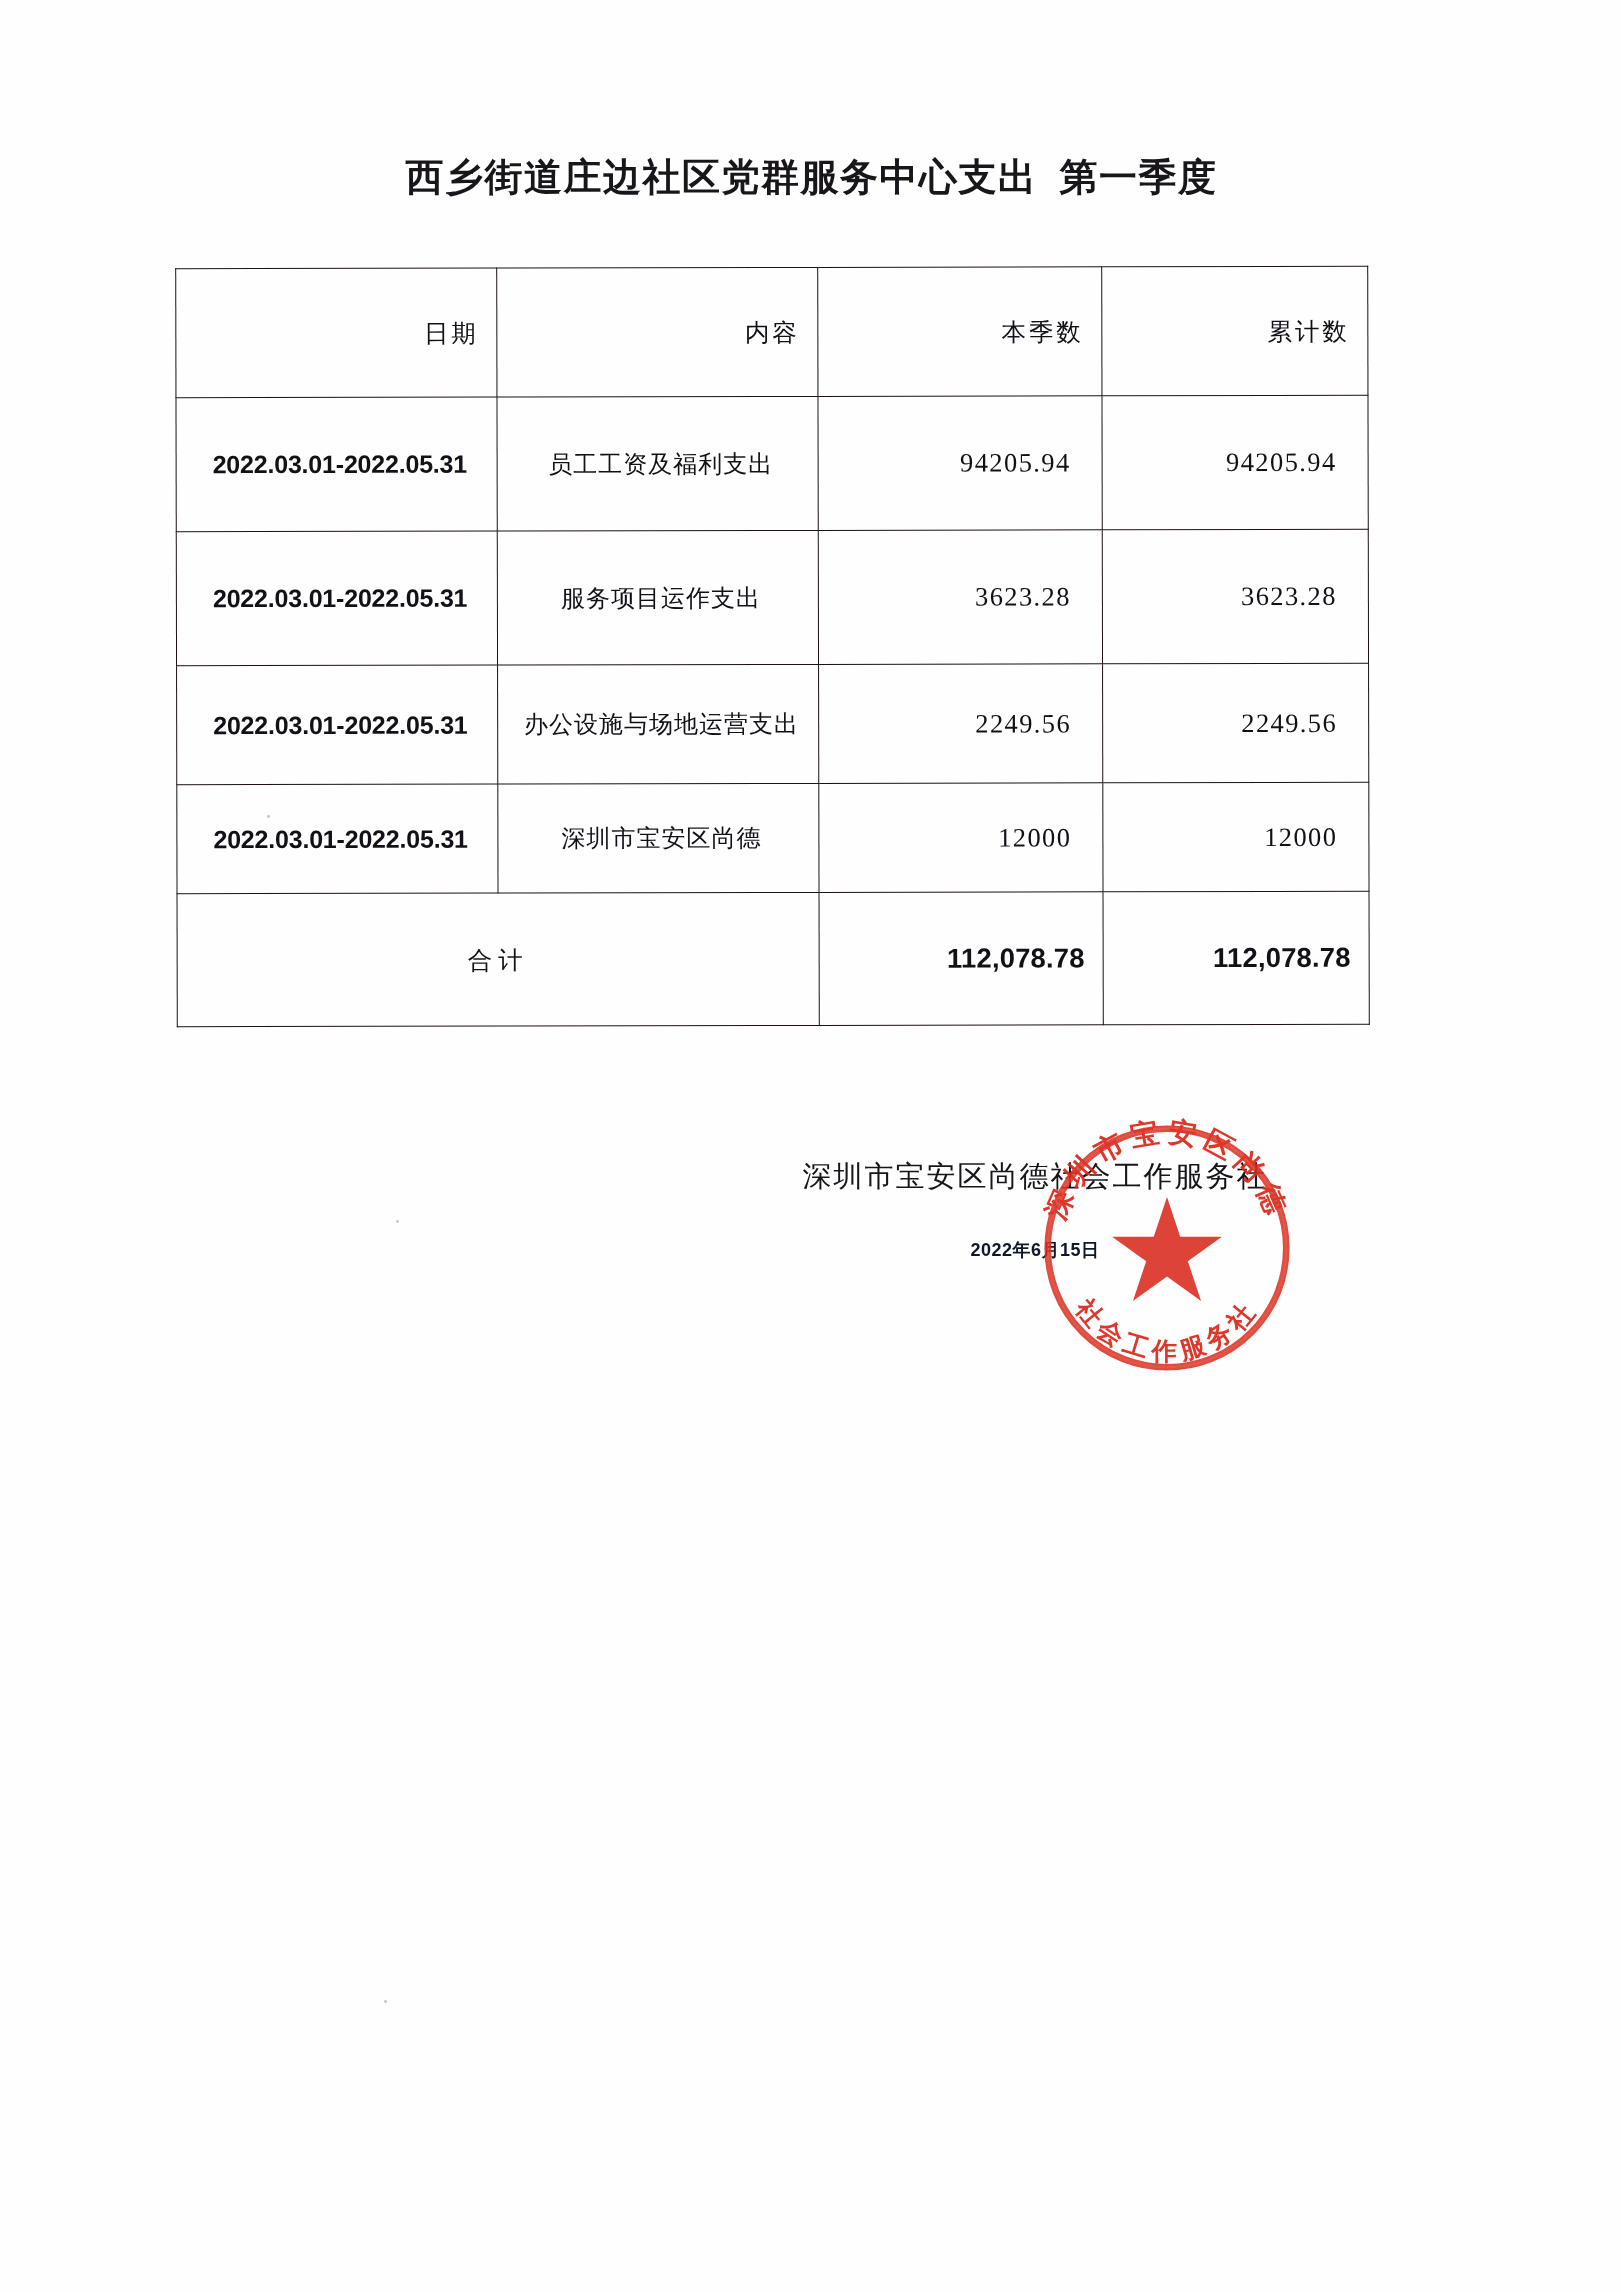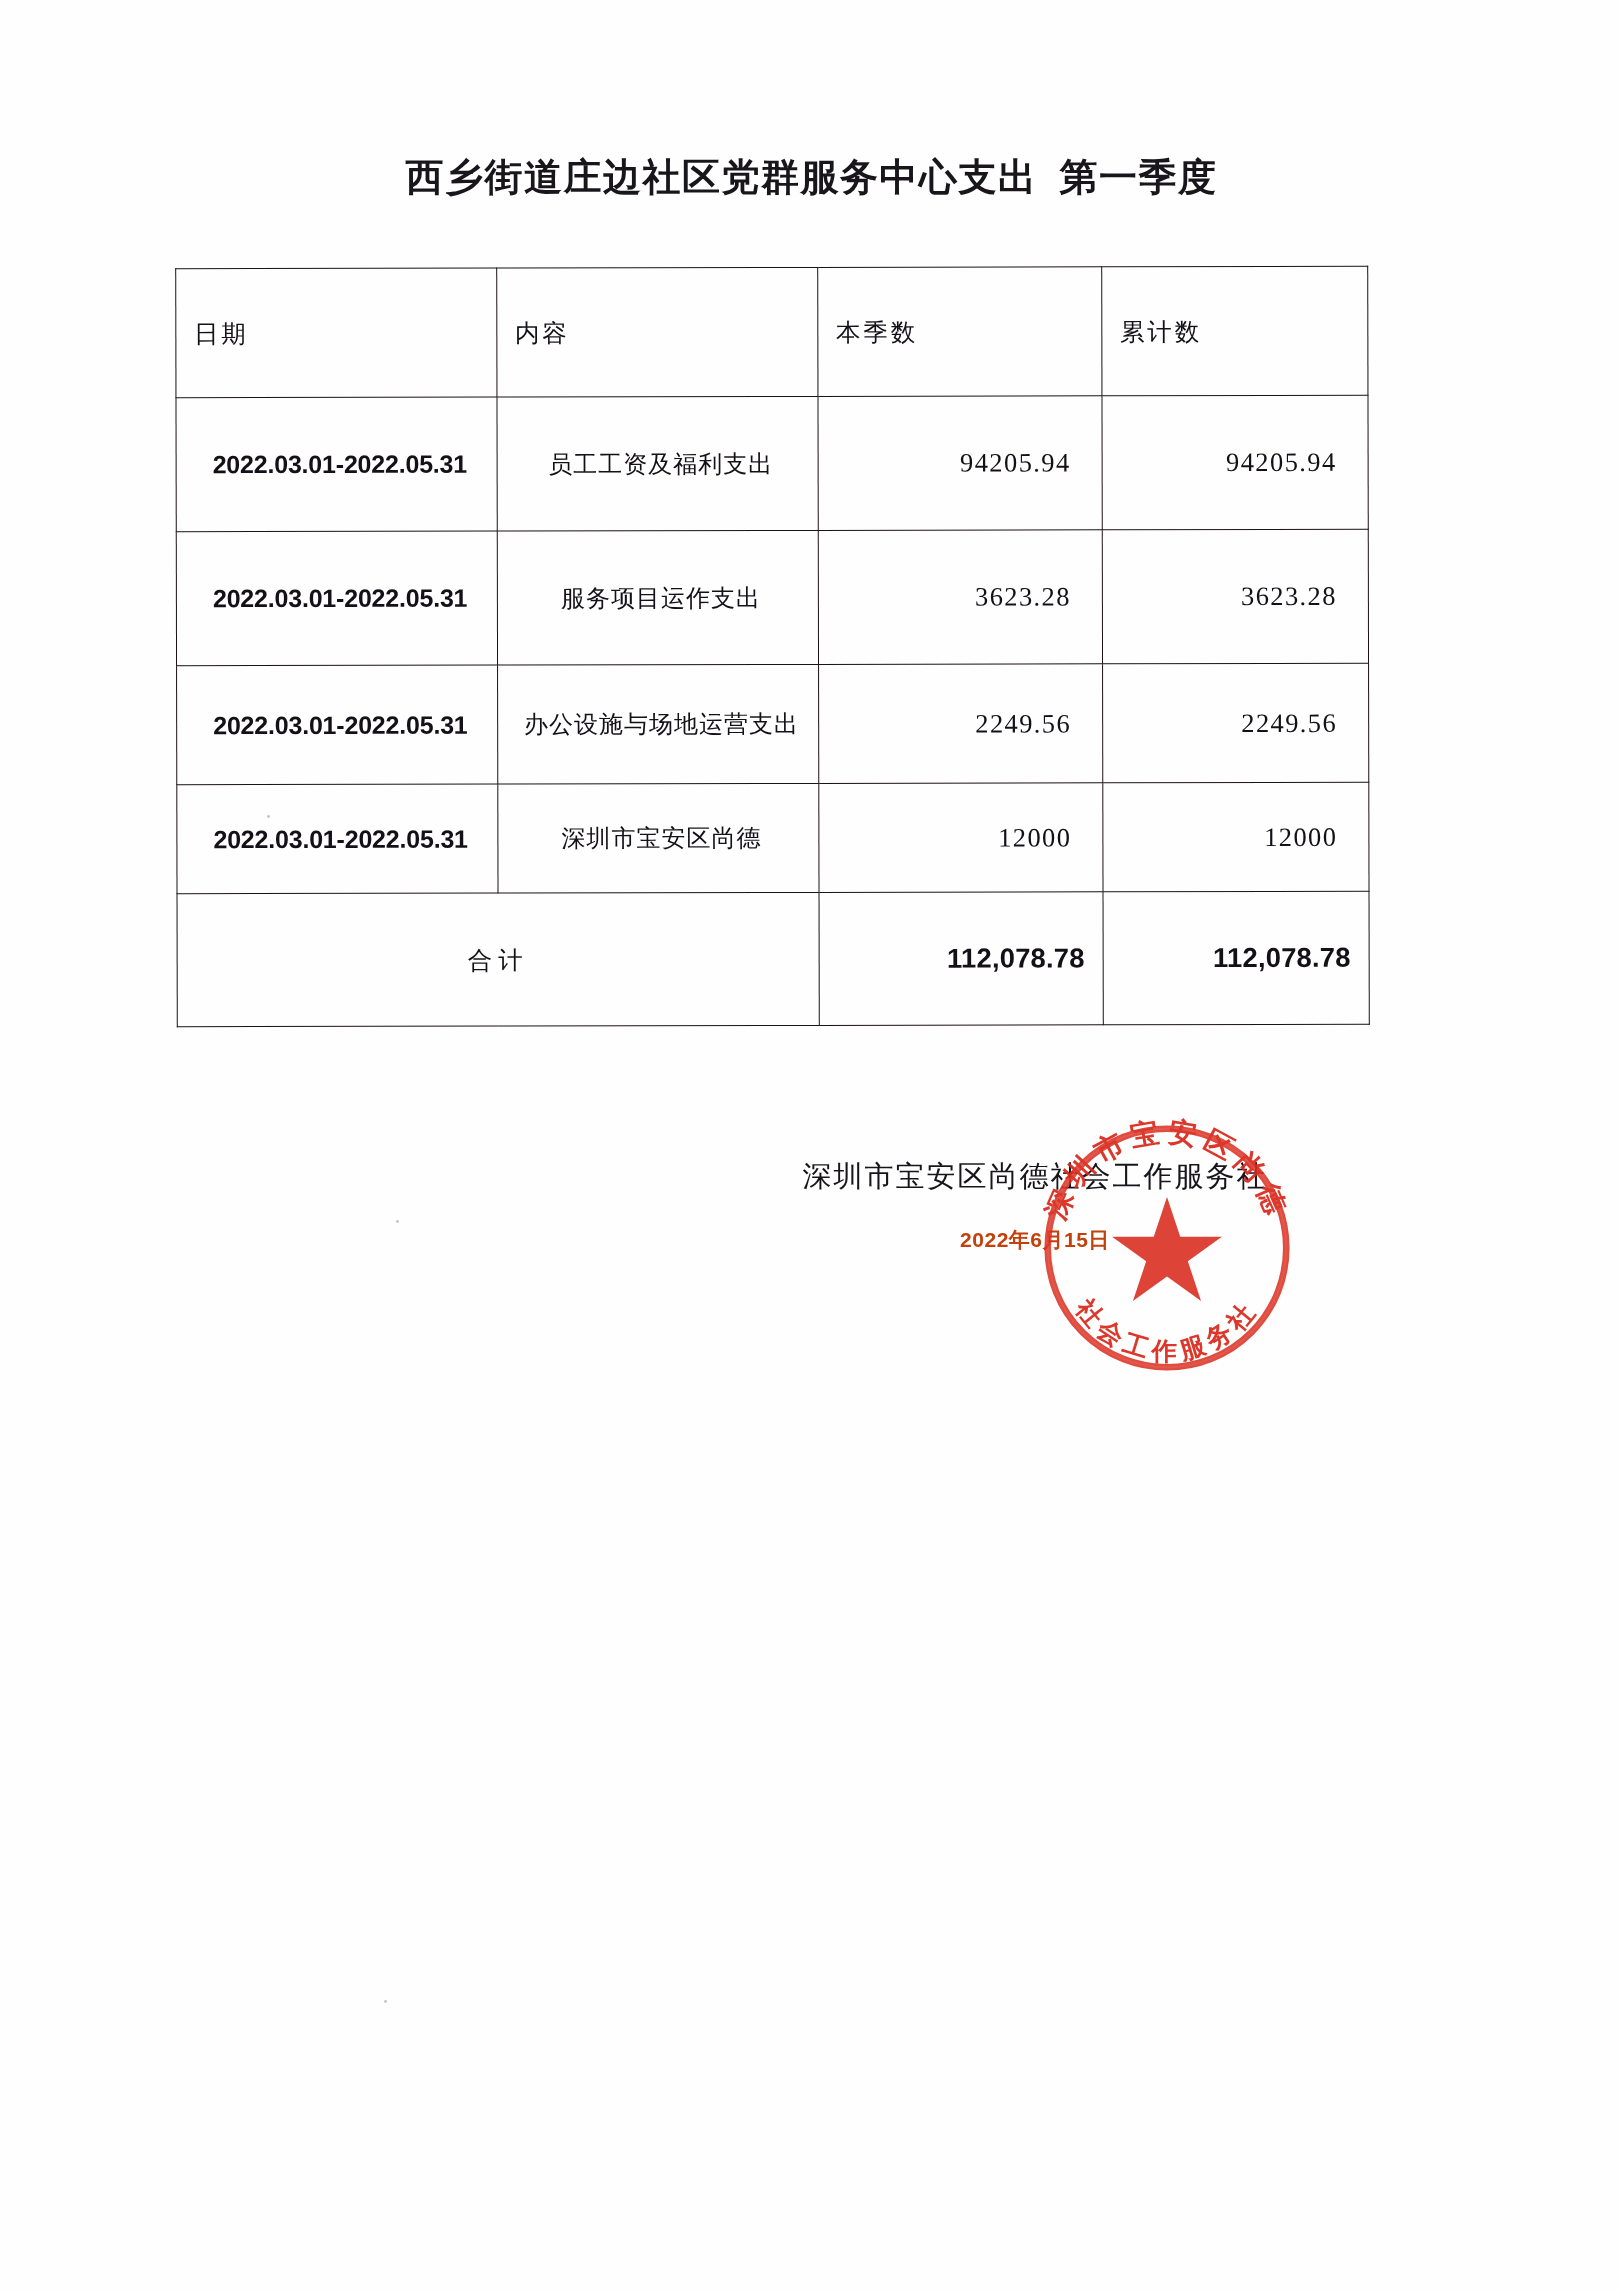--- a/index.html
+++ b/index.html
@@ -58,21 +58,21 @@
     font-weight: 400;
     color: #141018;
   }
   col.c-date   { width: 321px; }
   col.c-item   { width: 321px; }
   col.c-qty    { width: 284px; }
   col.c-total  { width: 266px; }
 
   tr.head-row td {
     height: 128px;
-    text-align: left;
+    text-align: right;
     font-size: 24.5px;
     letter-spacing: 2.9px;
   }
   tr.data-row td { height: 133px; padding-left: 24px; }
   tr.data-row td.cell-date {
     text-align: center;
     font-size: 25px;
     font-weight: 700;
     letter-spacing: -0.2px;
     font-family: "Liberation Sans", "DejaVu Sans", sans-serif;
@@ -116,25 +116,25 @@
     text-align: center;
   }
   .sign-org {
     font-size: 29px;
     letter-spacing: 2px;
     color: #17141a;
     white-space: nowrap;
     font-family: "Liberation Serif", "DejaVu Serif", serif;
   }
   .sign-date {
-    margin-top: 29px;
-    font-size: 21px;
+    margin-top: 41px;
+    font-size: 18px;
     font-weight: 700;
     letter-spacing: 0.5px;
-    color: #c2410c;
+    color: #0f172a;
     font-family: "Liberation Sans", "DejaVu Sans", sans-serif;
   }
 
   
   .seal {
     position: absolute;
     left: 1025px;
     top: 1106px;
     width: 284px;
     height: 284px;

